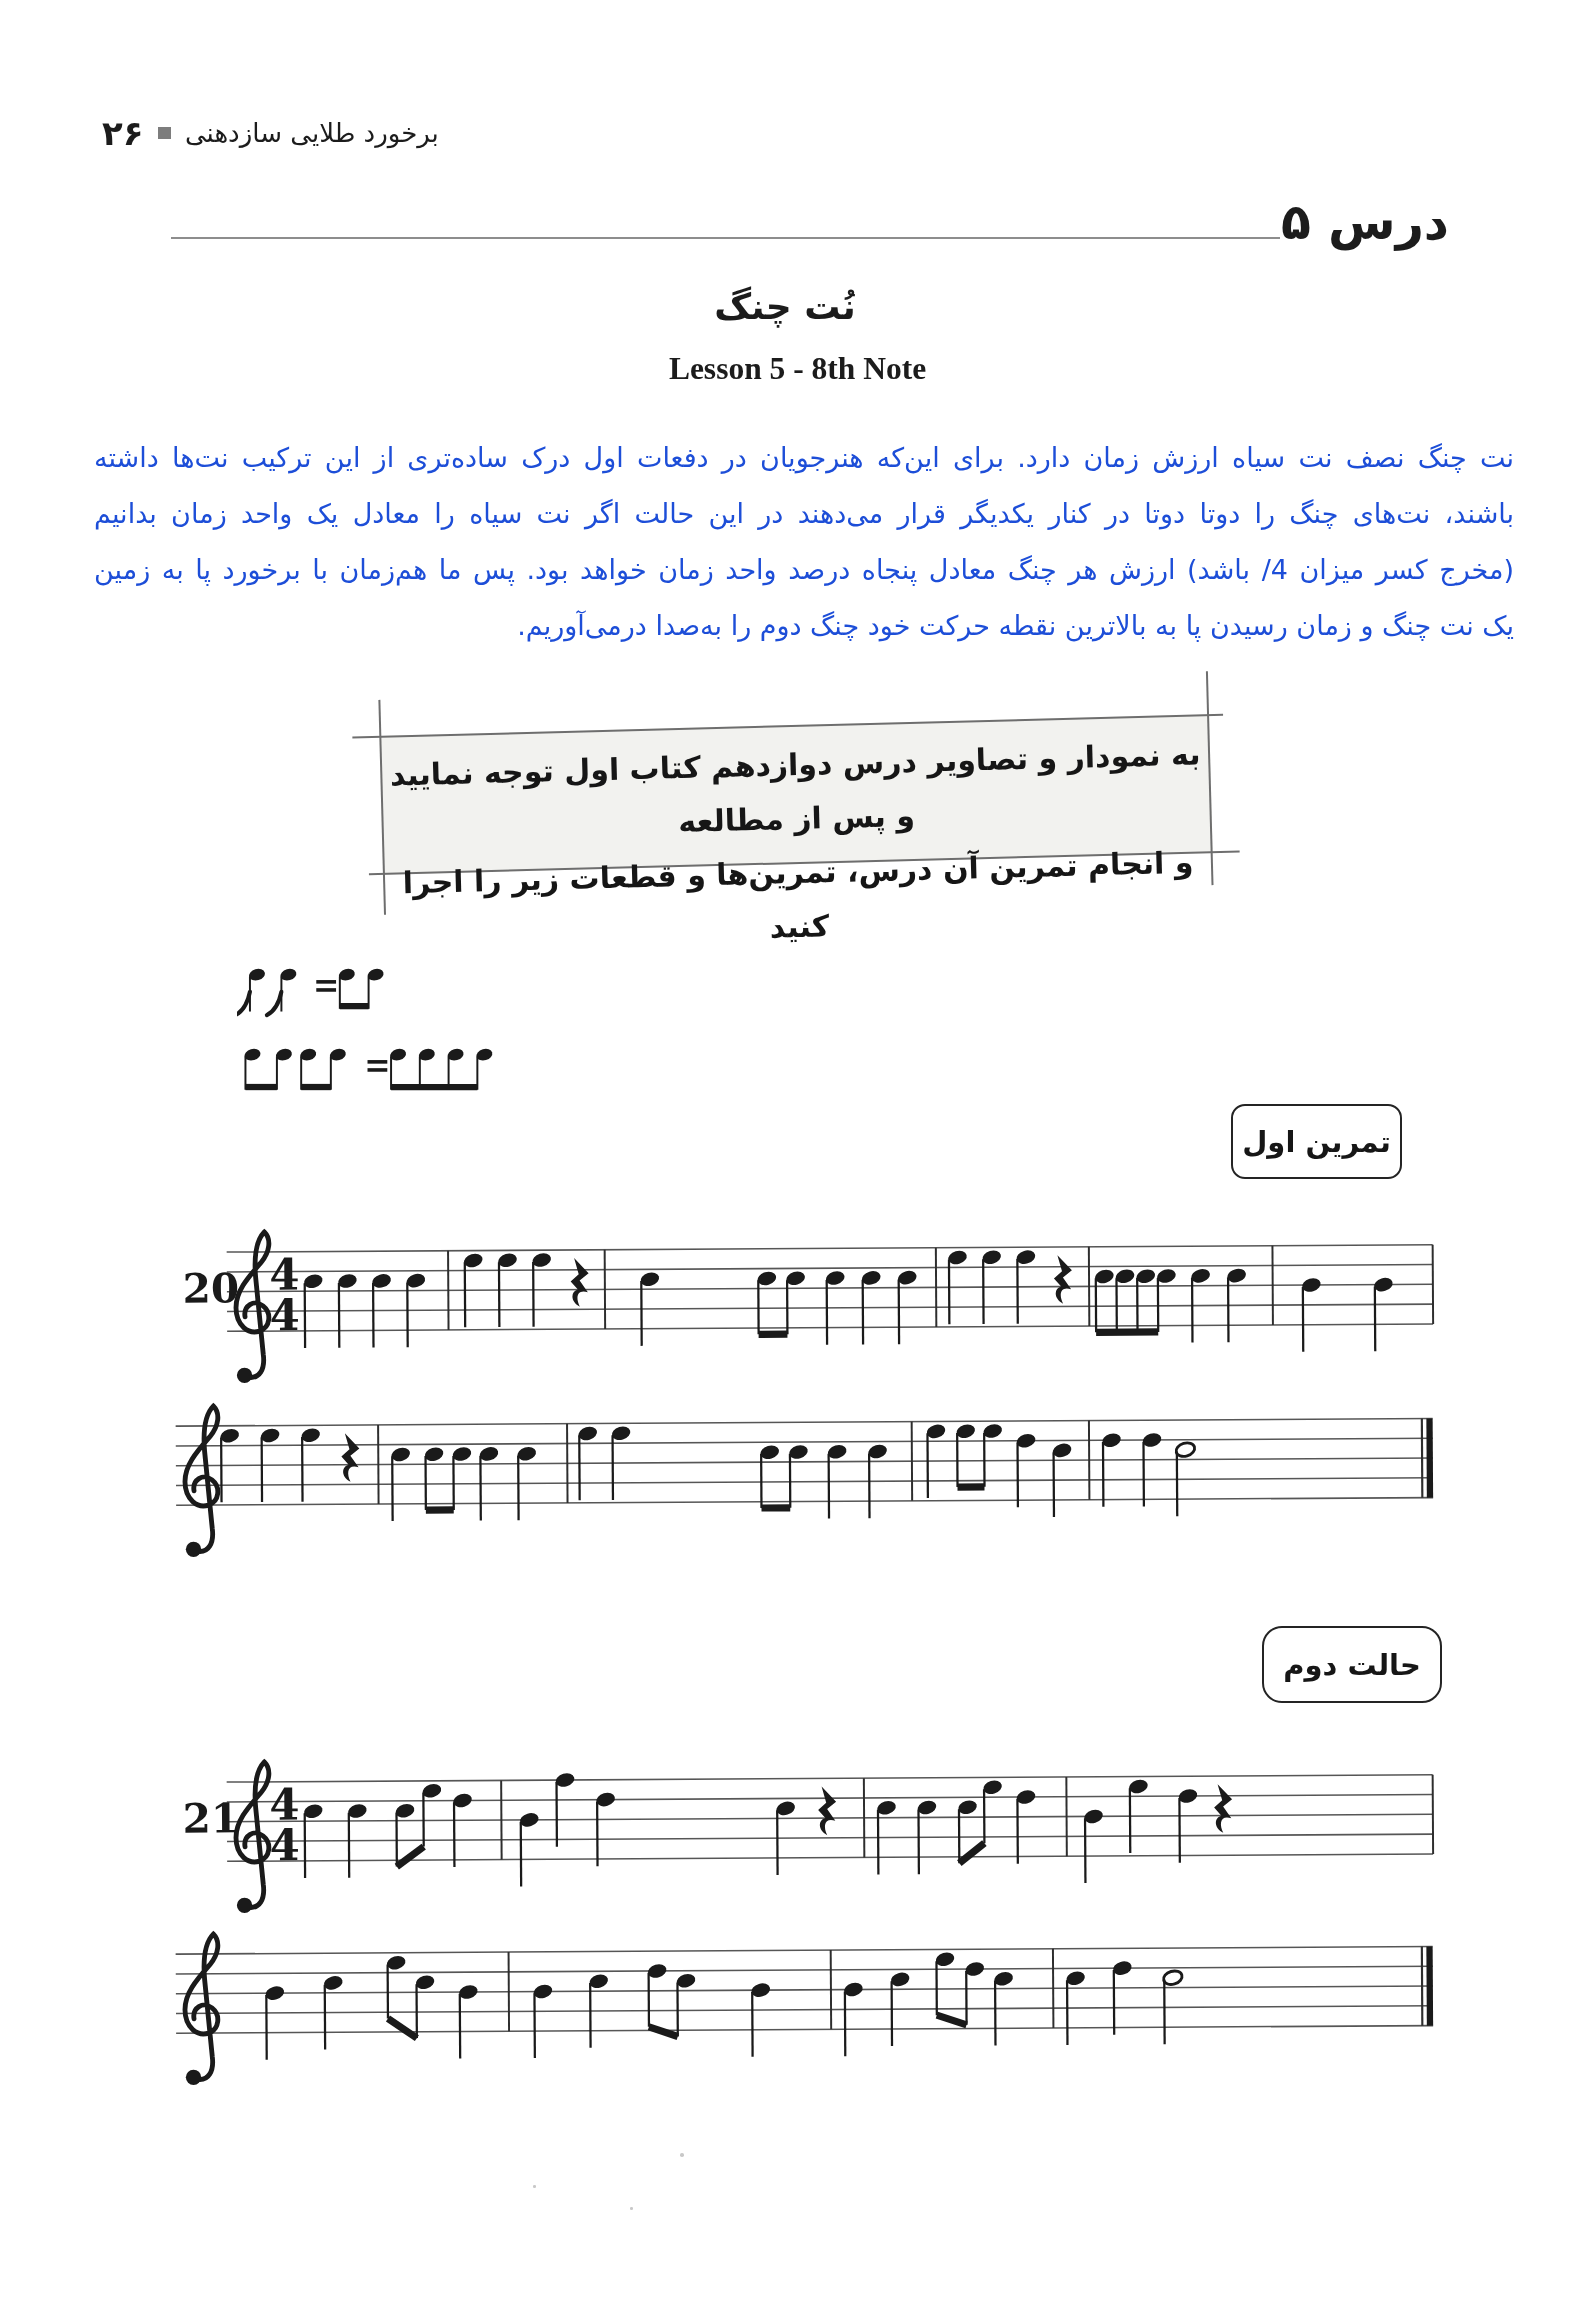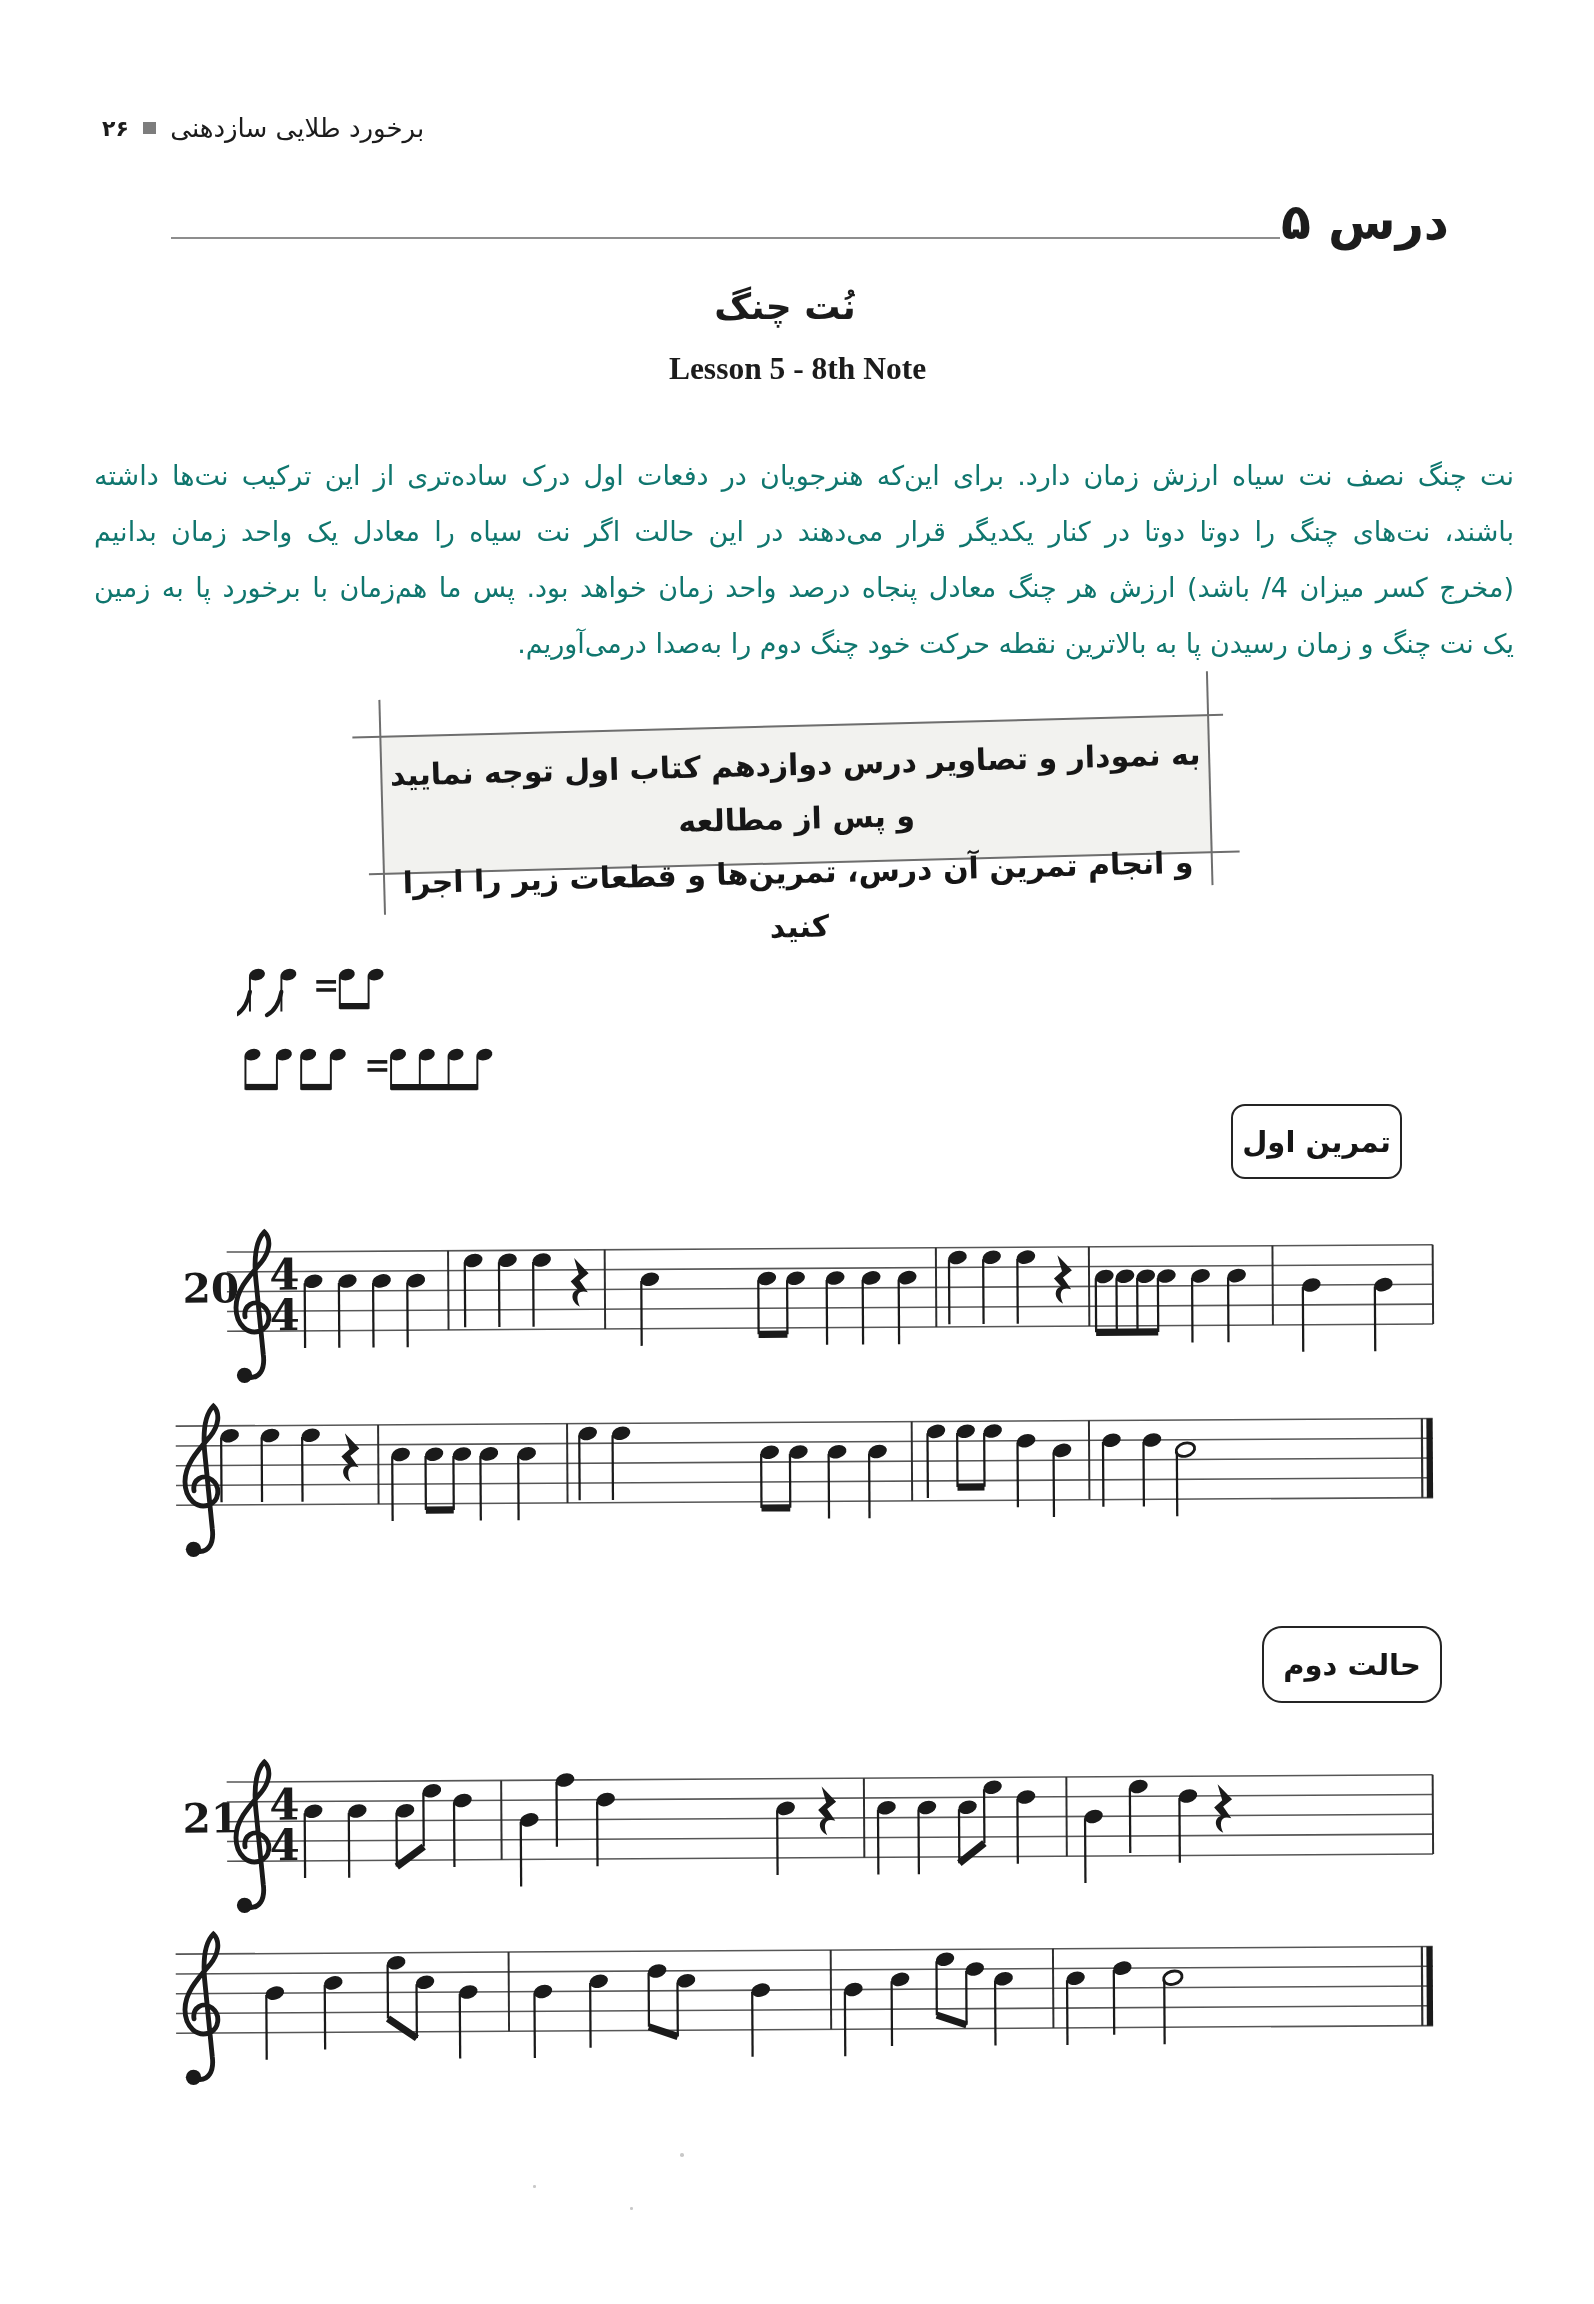--- a/index.html
+++ b/index.html
@@ -1,30 +1,30 @@
 <!DOCTYPE html>
 <html style="font-size:14.4px"><head>
 <meta charset="utf-8">
 <style>
   html,body{margin:0;padding:0;background:#e8e8e8;}
   .page{position:relative;width:1595px;height:2304px;background:#ffffff;overflow:hidden;
         font-family:"DejaVu Sans",sans-serif;color:#1c1c1c;}
   
   .hdr{position:absolute;left:102px;top:113px;display:flex;align-items:center;direction:ltr;}
-  .hdr .num{font-size:22px;font-weight:600;letter-spacing:0.9px;text-align:right;}
+  .hdr .num{font-size:34px;font-weight:600;letter-spacing:0.9px;text-align:right;}
   .hdr .sq{width:12.6px;height:12.6px;background:#7d7d7d;margin:0 14.4px;display:inline-block;}
   .hdr .ttl{font-size:26px;direction:rtl;}
   
   .lesson-rule{position:absolute;left:171px;top:237px;width:1109px;height:1.8px;background:#8d8d8d;}
   .lesson-head{position:absolute;right:146px;top:194px;font-size:49px;font-weight:700;direction:rtl;}
   .title-fa{position:absolute;left:0;top:286px;width:1570px;text-align:center;font-size:36px;font-weight:700;direction:rtl;}
   .title-en{position:absolute;left:0;top:351px;width:1595px;text-align:center;
             font-family:"Liberation Serif",serif;font-size:31.5px;font-weight:700;}
   
-  .para{position:absolute;left:94px;top:448px;width:1420px;direction:rtl;font-size:27px;line-height:56px;color:#0f766e;}
+  .para{position:absolute;left:94px;top:430px;width:1420px;direction:rtl;font-size:27px;line-height:56px;color:#1d4ed8;}
   .para .pline{text-align:justify;text-align-last:justify;height:56px;white-space:nowrap;}
   .para .pline.last{text-align:center;text-align-last:start;}
   
   .notebox{position:absolute;left:381px;top:725px;width:830px;height:139px;background:#f2f2ef;
            transform:rotate(-1.5deg);transform-origin:50% 50%;}
   .notebox .gl{position:absolute;background:#6e6e6e;}
   .notebox .gl.top{left:-27px;right:-14.4px;top:0;height:1.8px;}
   .notebox .gl.bot{left:-14.4px;right:-27px;bottom:0;height:1.8px;}
   .notebox .gl.lft{left:0;top:-36px;bottom:-40px;width:1.8px;}
   .notebox .gl.rgt{right:0;top:-43px;bottom:-32px;width:1.8px;}

